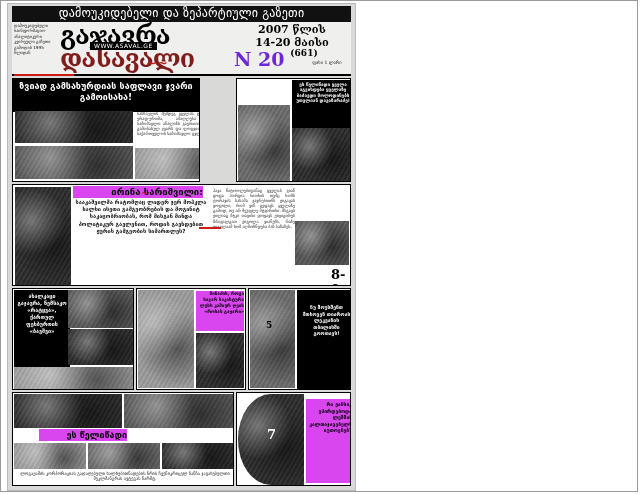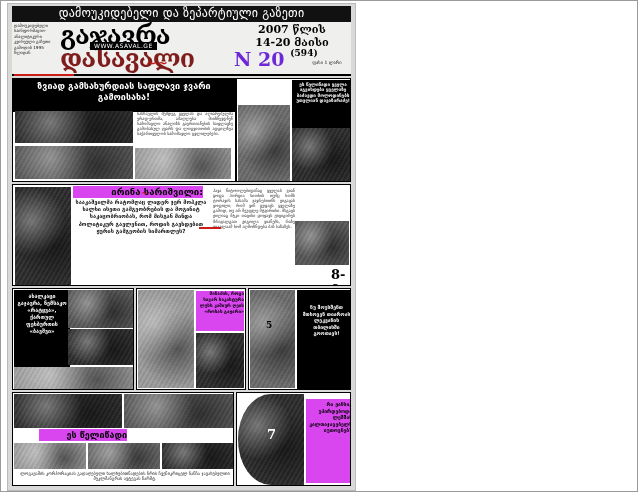--- a/index.html
+++ b/index.html
@@ -246,25 +246,25 @@
       <div class="mh-logo">
         <div class="word1">გაჯავრა</div>
         <div class="word2">დასავალი</div>
         <div class="urlbar">WWW.ASAVAL.GE</div>
         <div class="redmark">~~</div>
       </div>
 
       <div class="mh-date" style="white-space:pre-line;">2007 წლის
 14-20 მაისი</div>
       <div class="mh-issue">N 20</div>
-      <div class="mh-issue-sub">(594)</div>
+      <div class="mh-issue-sub">(661)</div>
       <div class="mh-price">ფასი 1 ლარი</div>
     </div>
 
-    <div class="blk" style="left:4px; top:74px; width:224px; height:104px;">
+    <div class="blk" style="left:4px; top:74px; width:188px; height:104px;">
       <div class="hdl" style="font-size:9px; line-height:10.5px; padding:2px 2px 3px 2px; height:28px;">ზვიად გამსახურდიას საფლავი ჯვარი გამოისახა!</div>
       <div style="position:absolute; left:0; top:31px; right:0; bottom:0;">
         <div class="photo p3" style="position:absolute; left:2px; top:1px; width:118px; height:32px;"></div>
         <div class="body-txt" style="position:absolute; left:122px; top:0px; width:96px; height:36px;">სასწაულის შემდეგ ყველას და აღიარებულმა ერად-ერთმა, ამაღლება მიიჩნევდნენ სამომავლო ანალიზს გაერთიანების საფლავზე გამოსახულ ჯვარს და ლოცვითობის ადგილზეა საქართველოს სამომავლო ცვლილებები.</div>
         <div class="photo p2" style="position:absolute; left:2px; top:36px; width:118px; height:33px;"></div>
         <div class="photo light" style="position:absolute; left:122px; top:38px; width:96px; height:31px;"></div>
       </div>
     </div>
 
     <div class="redline" style="left:6px; top:70px; width:60px; height:2px;"></div>

